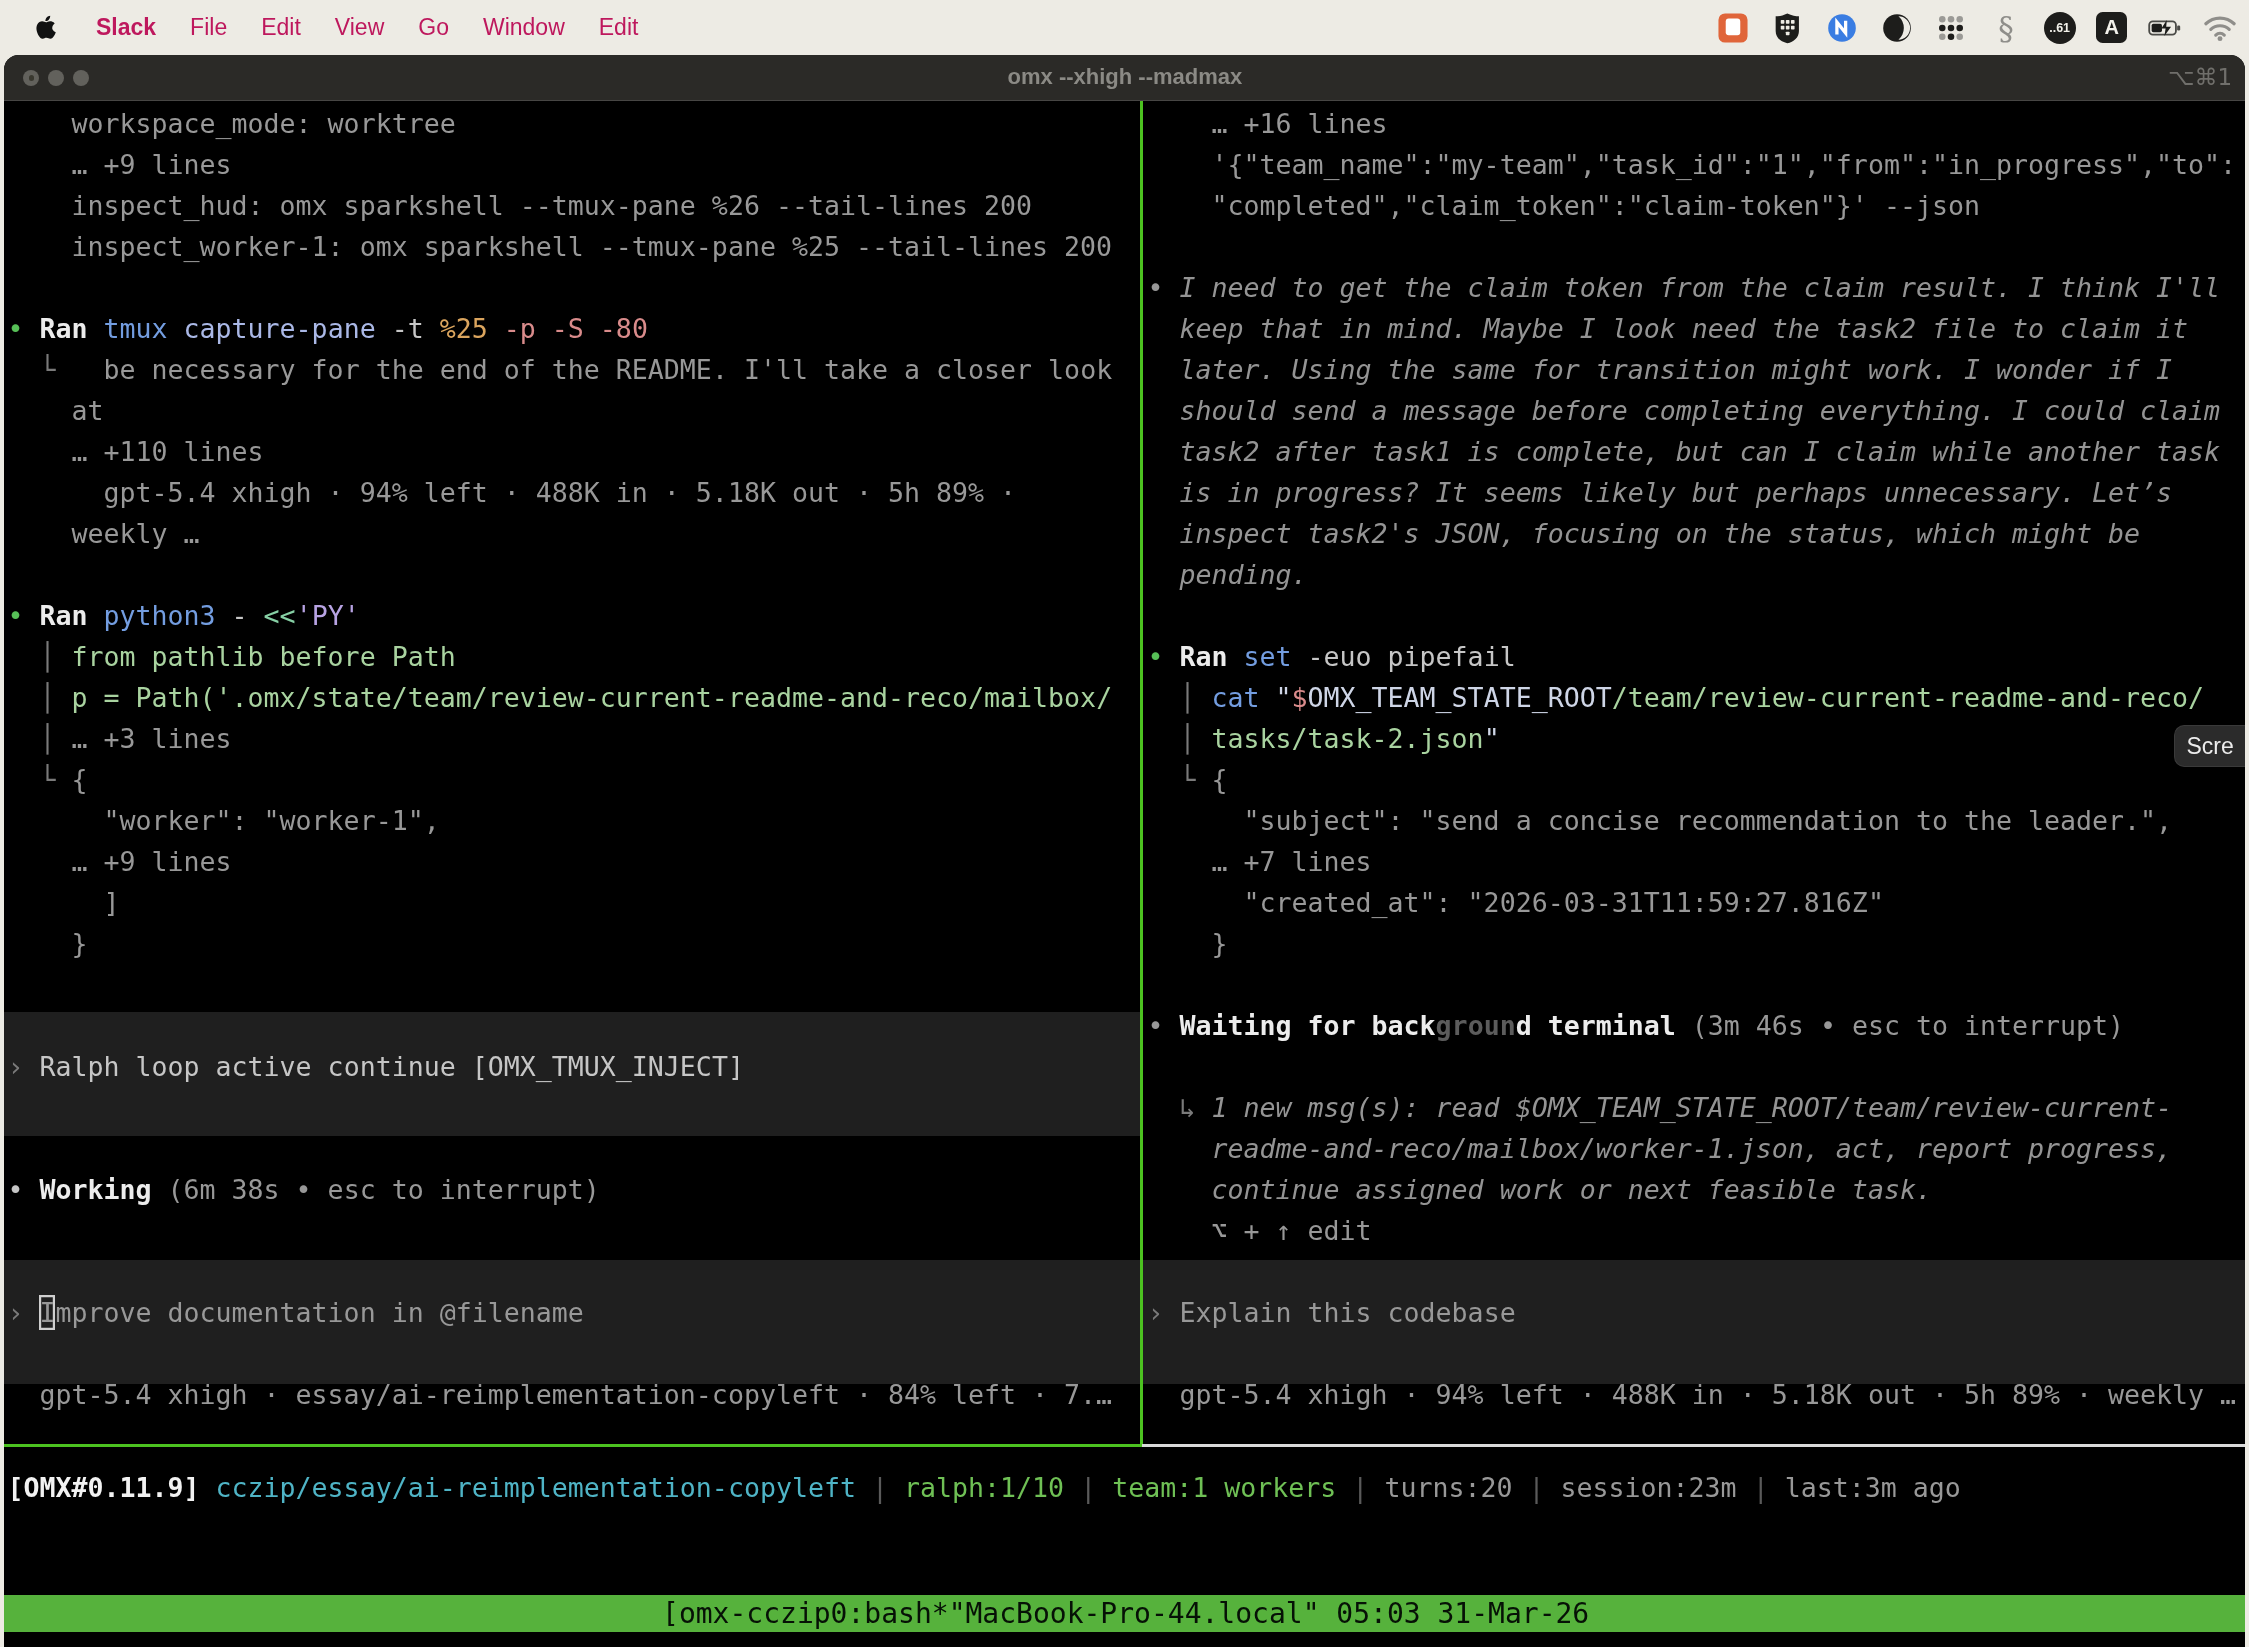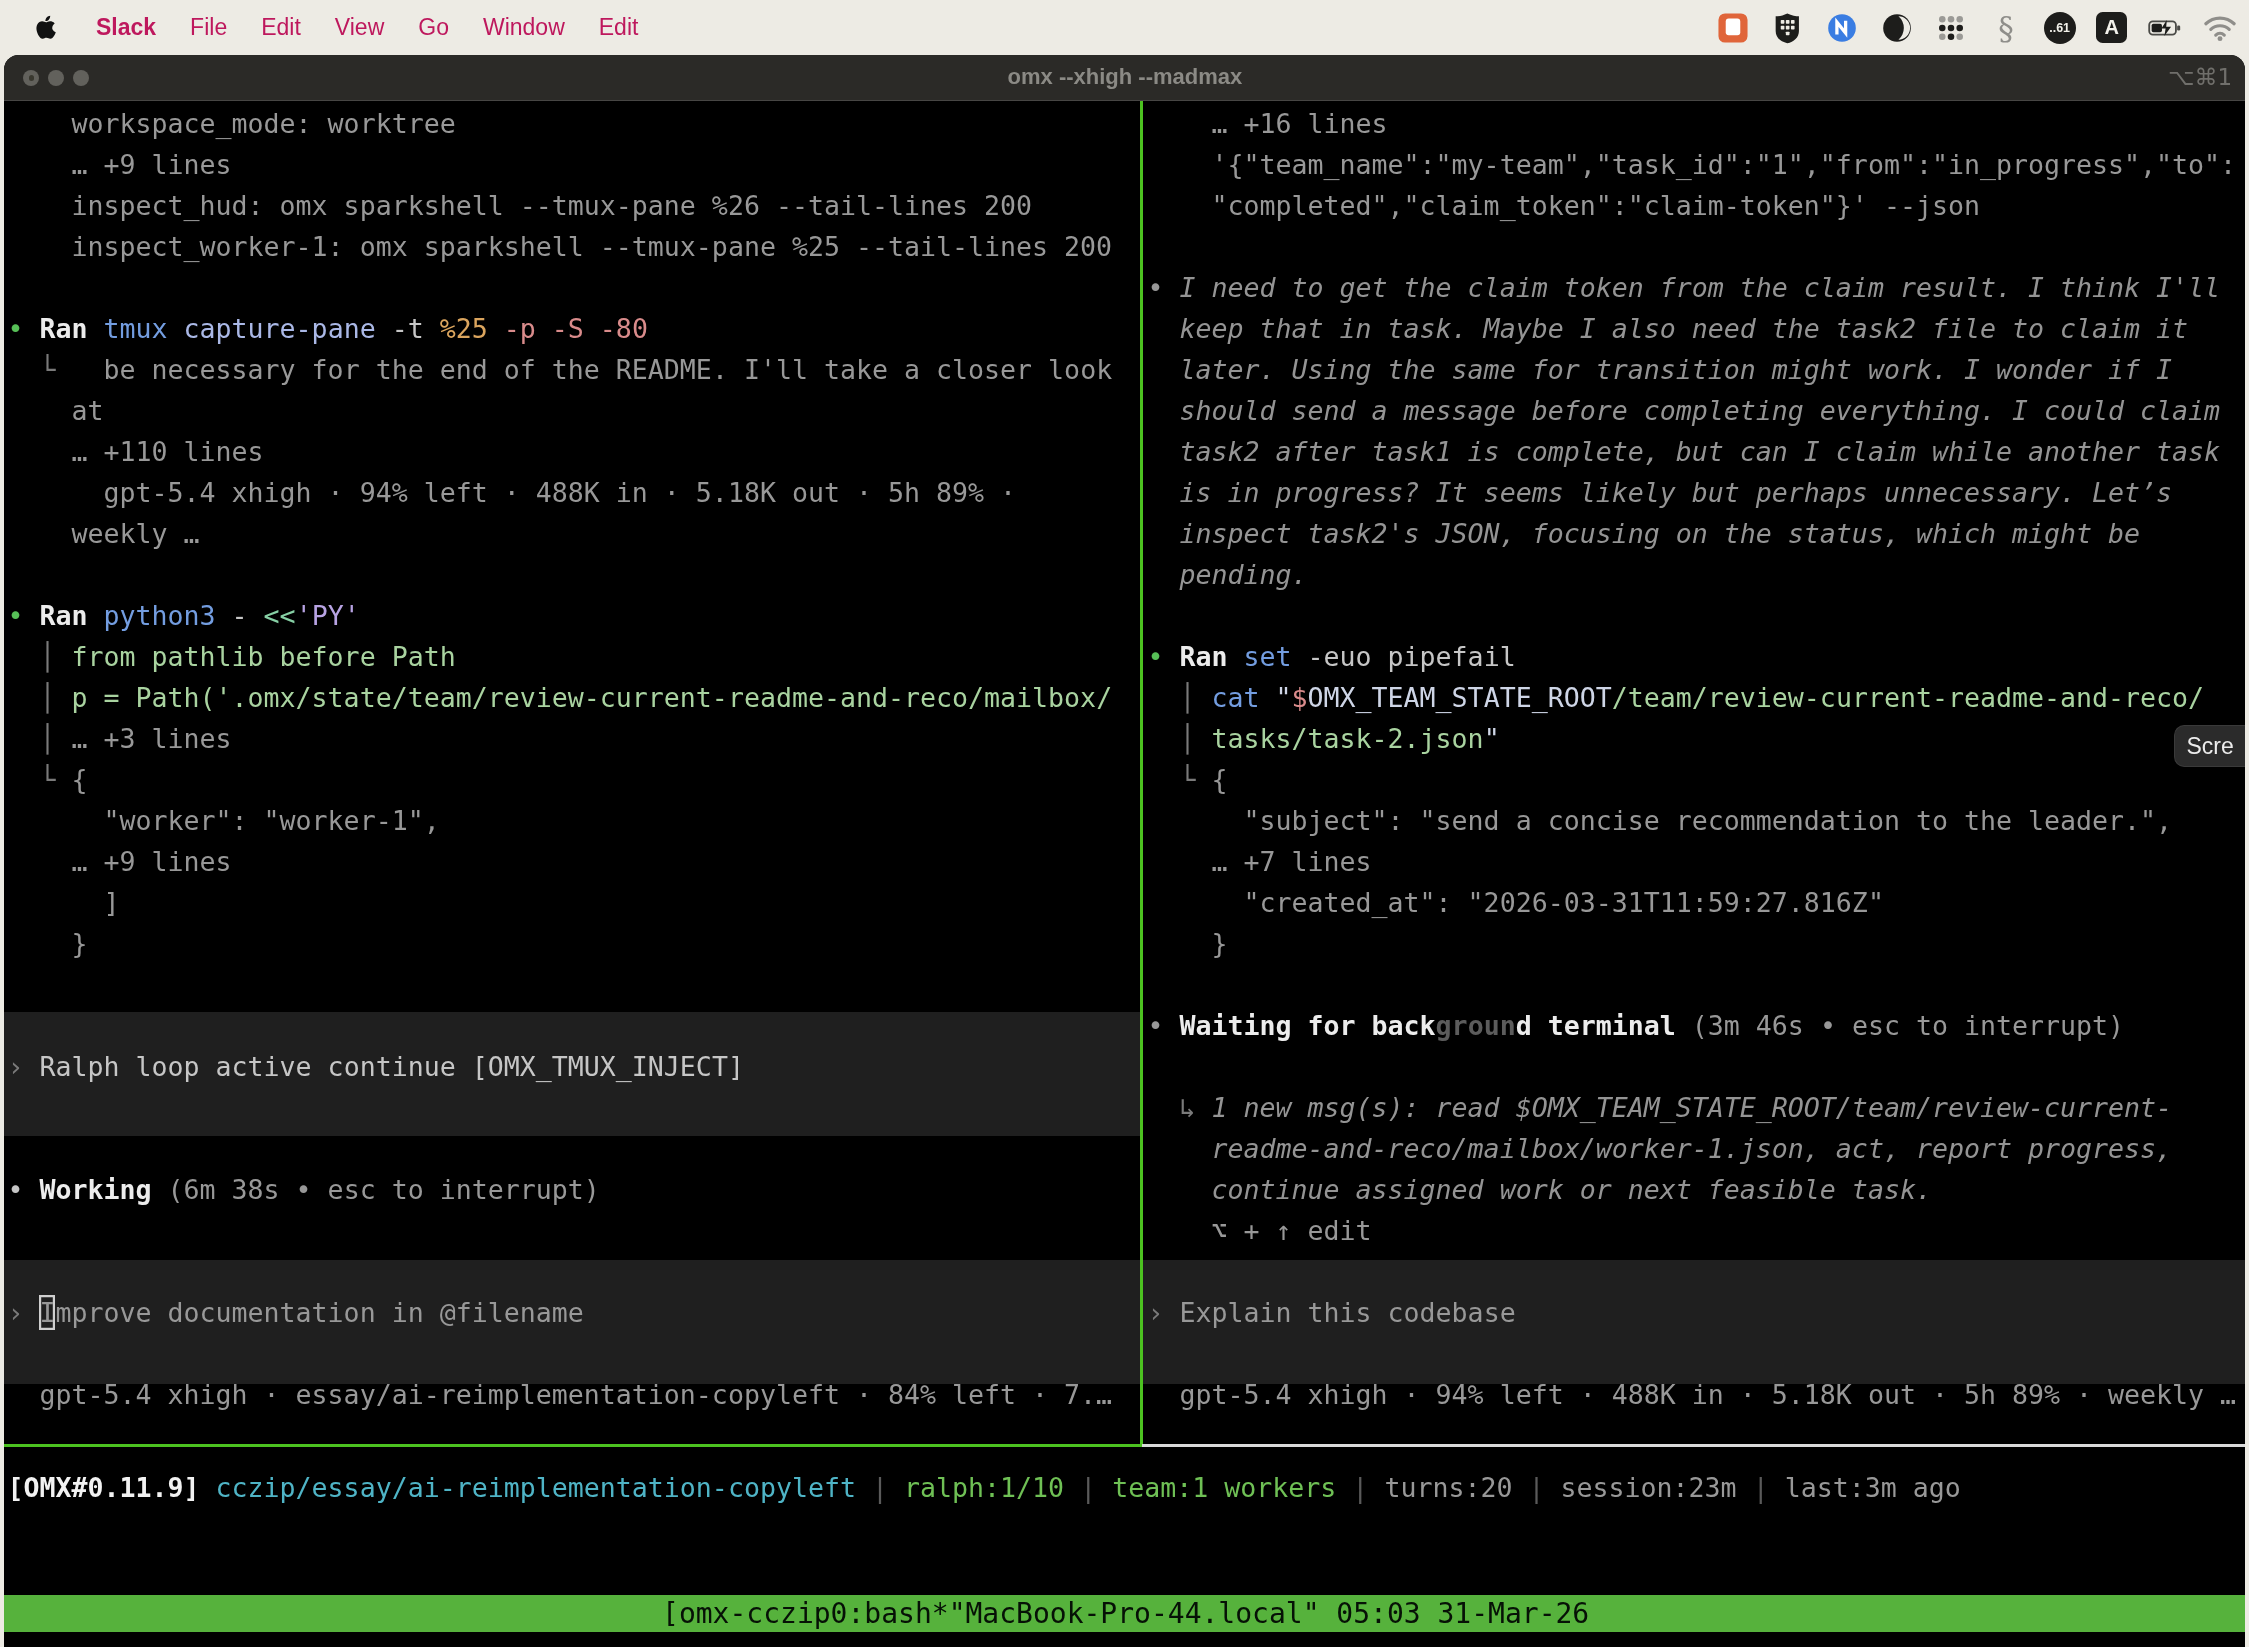--- a/index.html
+++ b/index.html
@@ -221,21 +221,21 @@
           <div class="t-line"><span class="c-conn">› </span><span class="c-cursor">I</span><span class="c-out">mprove documentation in @filename</span></div>
           <div class="t-line"></div>
           <div class="t-line"><span class="c-out">  gpt-5.4 xhigh · essay/ai-reimplementation-copyleft · 84% left · 7.…</span></div>
         </div>
       <div id="right-lines" class="lines">
           <div class="t-line"><span class="c-out">    … +16 lines</span></div>
           <div class="t-line"><span class="c-out">    '{"team_name":"my-team","task_id":"1","from":"in_progress","to":</span></div>
           <div class="t-line"><span class="c-out">    "completed","claim_token":"claim-token"}' --json</span></div>
           <div class="t-line"></div>
           <div class="t-line"><span class="c-out">• </span><span class="c-it">I need to get the claim token from the claim result. I think I'll</span></div>
-          <div class="t-line"><span class="c-it">  keep that in task. Maybe I also need the task2 file to claim it</span></div>
+          <div class="t-line"><span class="c-it">  keep that in mind. Maybe I look need the task2 file to claim it</span></div>
           <div class="t-line"><span class="c-it">  later. Using the same for transition might work. I wonder if I</span></div>
           <div class="t-line"><span class="c-it">  should send a message before completing everything. I could claim</span></div>
           <div class="t-line"><span class="c-it">  task2 after task1 is complete, but can I claim while another task</span></div>
           <div class="t-line"><span class="c-it">  is in progress? It seems likely but perhaps unnecessary. Let’s</span></div>
           <div class="t-line"><span class="c-it">  inspect task2's JSON, focusing on the status, which might be</span></div>
           <div class="t-line"><span class="c-it">  pending.</span></div>
           <div class="t-line"></div>
           <div class="t-line"><span class="c-bullet">• </span><span class="c-boldw">Ran </span><span class="c-blue">set </span><span class="c-ltgray">-euo pipefail</span></div>
           <div class="t-line"><span class="c-conn">  │ </span><span class="c-blue">cat </span><span class="c-varw">"</span><span class="c-pink">$</span><span class="c-varw">OMX_TEAM_STATE_ROOT</span><span class="c-green">/team/review-current-readme-and-reco/</span></div>
           <div class="t-line"><span class="c-conn">  │ </span><span class="c-green">tasks/task-2.json</span><span class="c-varw">"</span></div>

